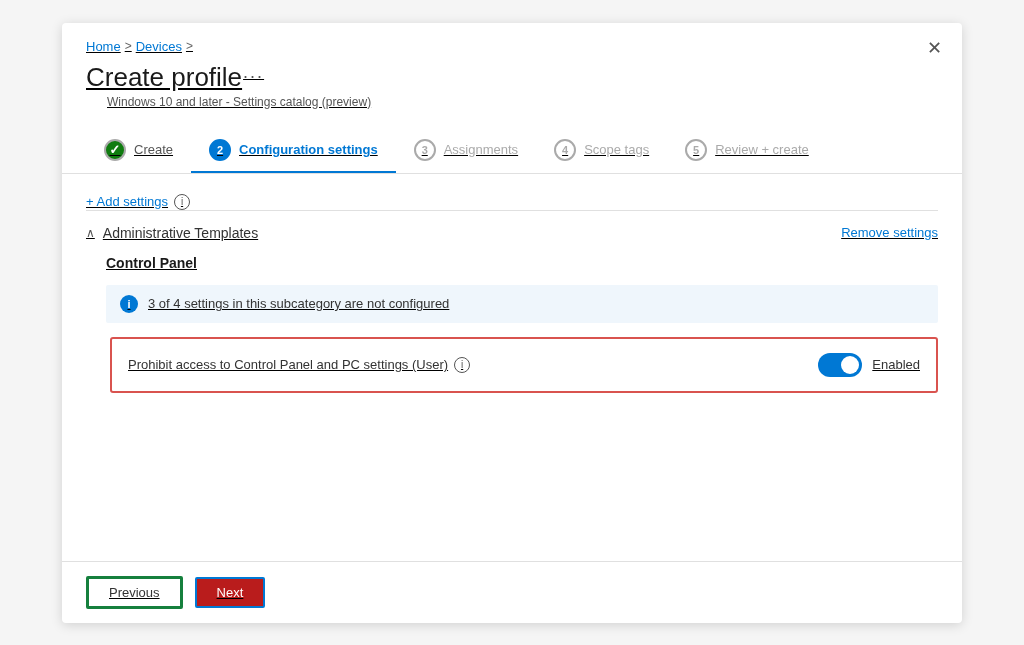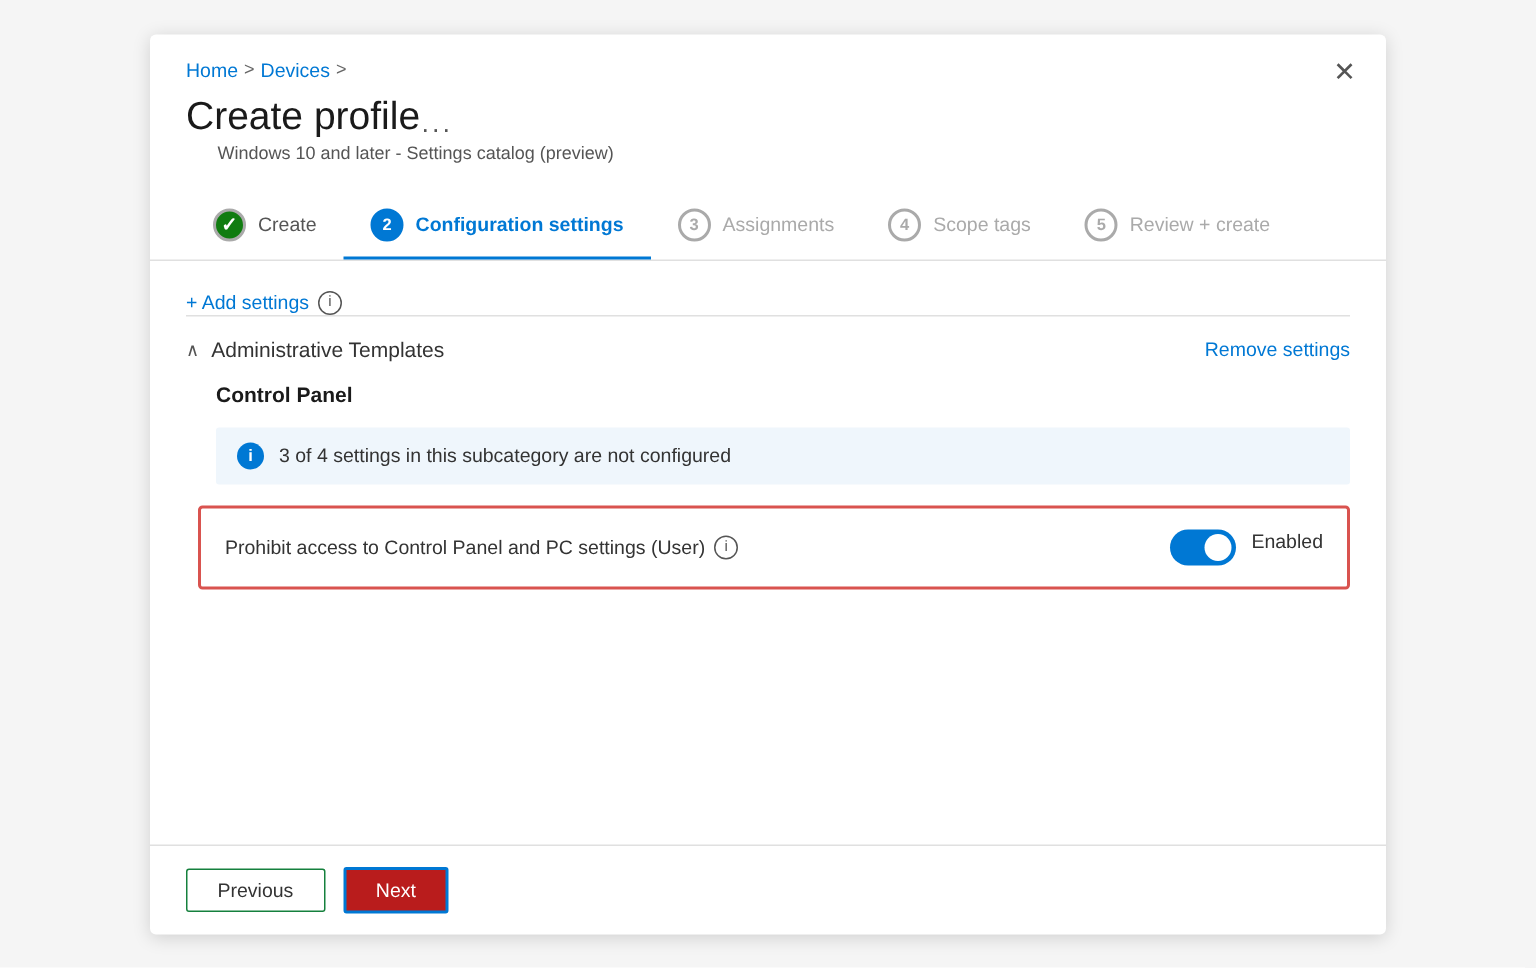--- a/index.html
+++ b/index.html
@@ -6,27 +6,28 @@
     body {
       font-family: 'Segoe UI', sans-serif;
       background: #f5f5f5;
       display: flex;
       justify-content: center;
       align-items: center;
       height: 100vh;
     }
     .panel {
       background: #fff;
-      width: 824px;
+      width: 900px;
       min-height: 600px;
       border-radius: 4px;
       box-shadow: 0 2px 12px rgba(0,0,0,0.15);
       display: flex;
       flex-direction: column;
       position: relative;
+      text-decoration: underline;
     }
     .panel-header {
       padding: 16px 24px 0 24px;
       border-bottom: none;
     }
     .breadcrumb {
       display: flex;
       align-items: center;
       gap: 4px;
       font-size: 13px;
@@ -37,21 +38,21 @@
       color: #0078d4;
       text-decoration: none;
       cursor: pointer;
     }
     .breadcrumb-separator {
       color: #666;
       font-size: 12px;
     }
     .title-row {
       display: flex;
-      align-items: flex-end;
+      align-items: flex-start;
       gap: 1px;
     }
     .panel-title {
       font-size: 26px;
       font-weight: 300;
       color: #1a1a1a;
     }
     .title-ellipsis {
       font-size: 18px;
       color: #555;
@@ -221,33 +222,33 @@
       flex-shrink: 0;
     }
 
     .setting-row {
       border: 2px solid #d9534f;
       border-radius: 3px;
       padding: 14px 16px;
       display: flex;
       align-items: center;
       justify-content: space-between;
-      margin-left: 8px;
+      margin-left: 24px;
       margin-bottom: 10px;
     }
     .setting-label {
       font-size: 13px;
       color: #333;
       display: flex;
       align-items: center;
       gap: 6px;
     }
     .setting-control {
       display: flex;
-      align-items: flex-start;
+      align-items: center;
       gap: 10px;
     }
     .toggle-container {
       position: relative;
       width: 44px;
       height: 24px;
     }
     .toggle-track {
       width: 44px;
       height: 24px;
@@ -280,21 +281,21 @@
     }
     .btn {
       padding: 6px 20px;
       font-size: 13px;
       border-radius: 2px;
       cursor: pointer;
       font-family: 'Segoe UI', sans-serif;
     }
     .btn-outline {
       background: #fff;
-      border: 1px solid #15803d;
+      border: 3px solid #15803d;
       color: #333;
     }
     .btn-primary {
       background: #b91c1c;
       border: 2px solid #0078d4;
       color: #fff;
     }
   </style>
 </head>
 <body>

